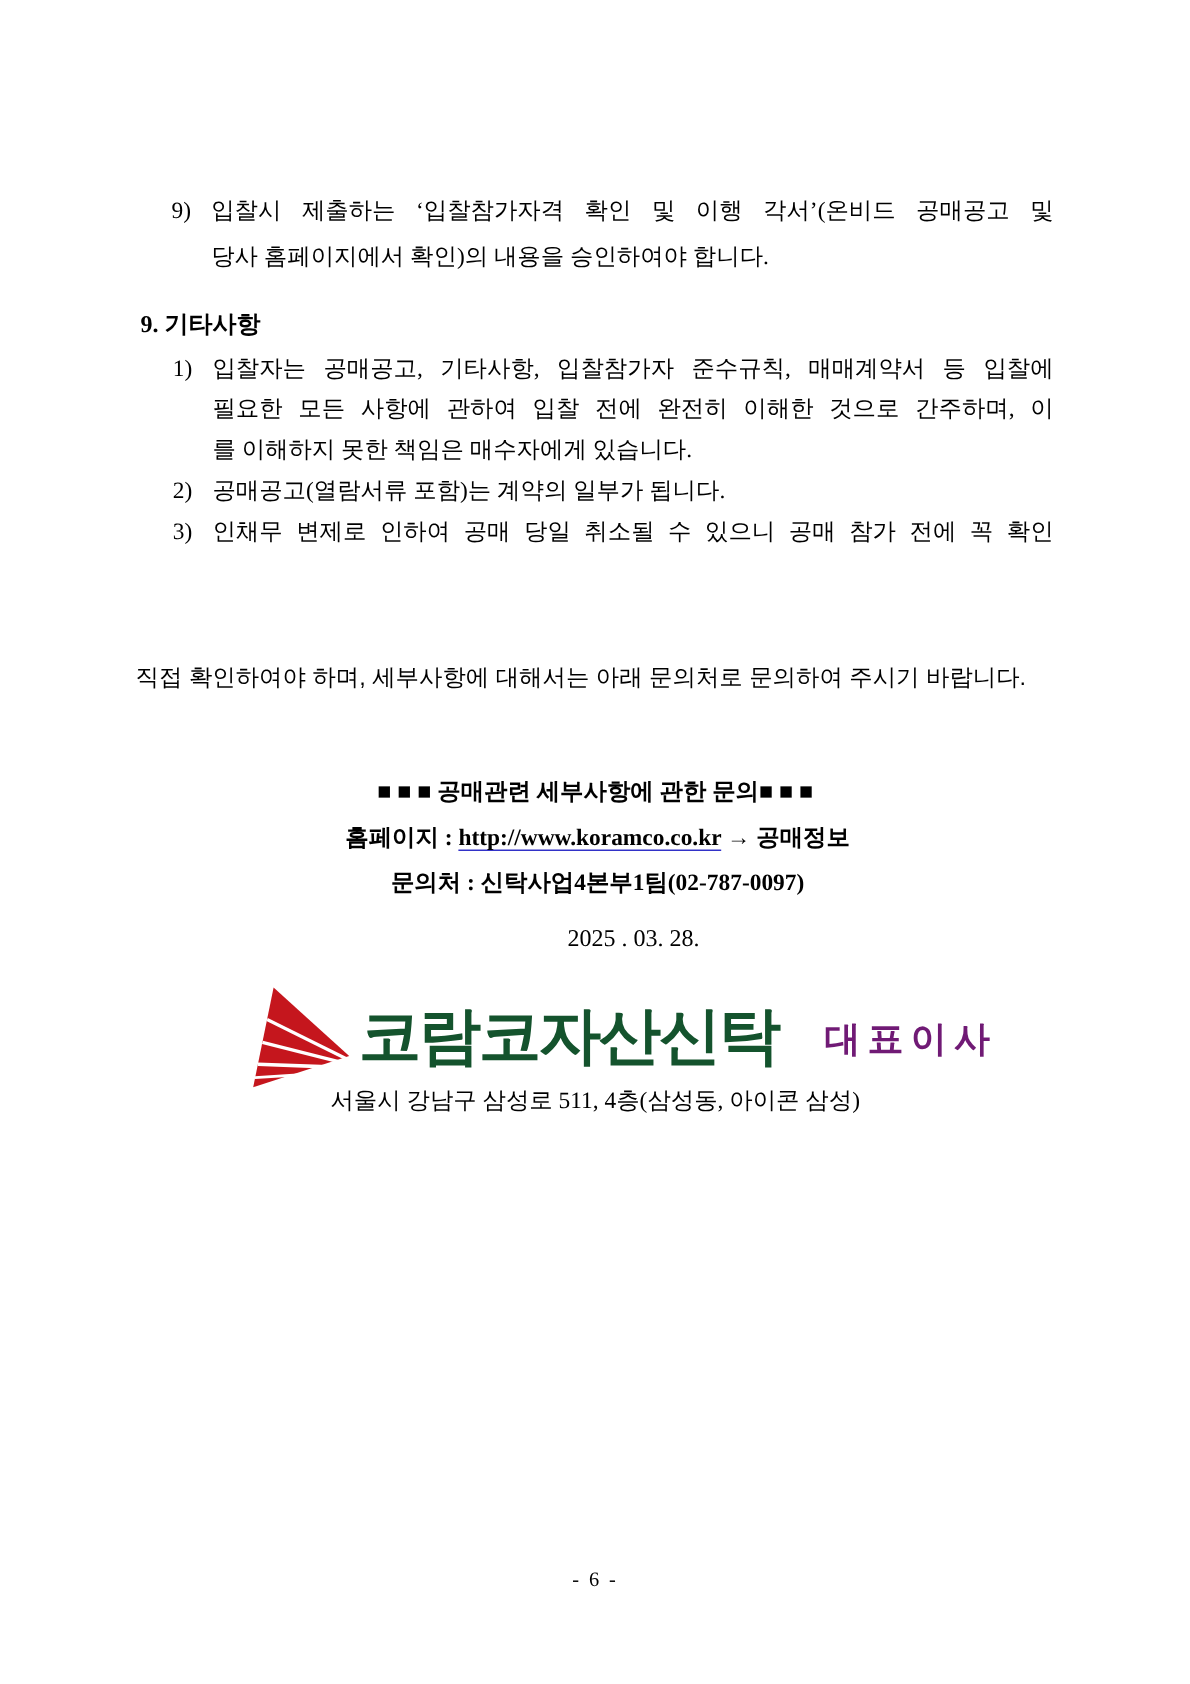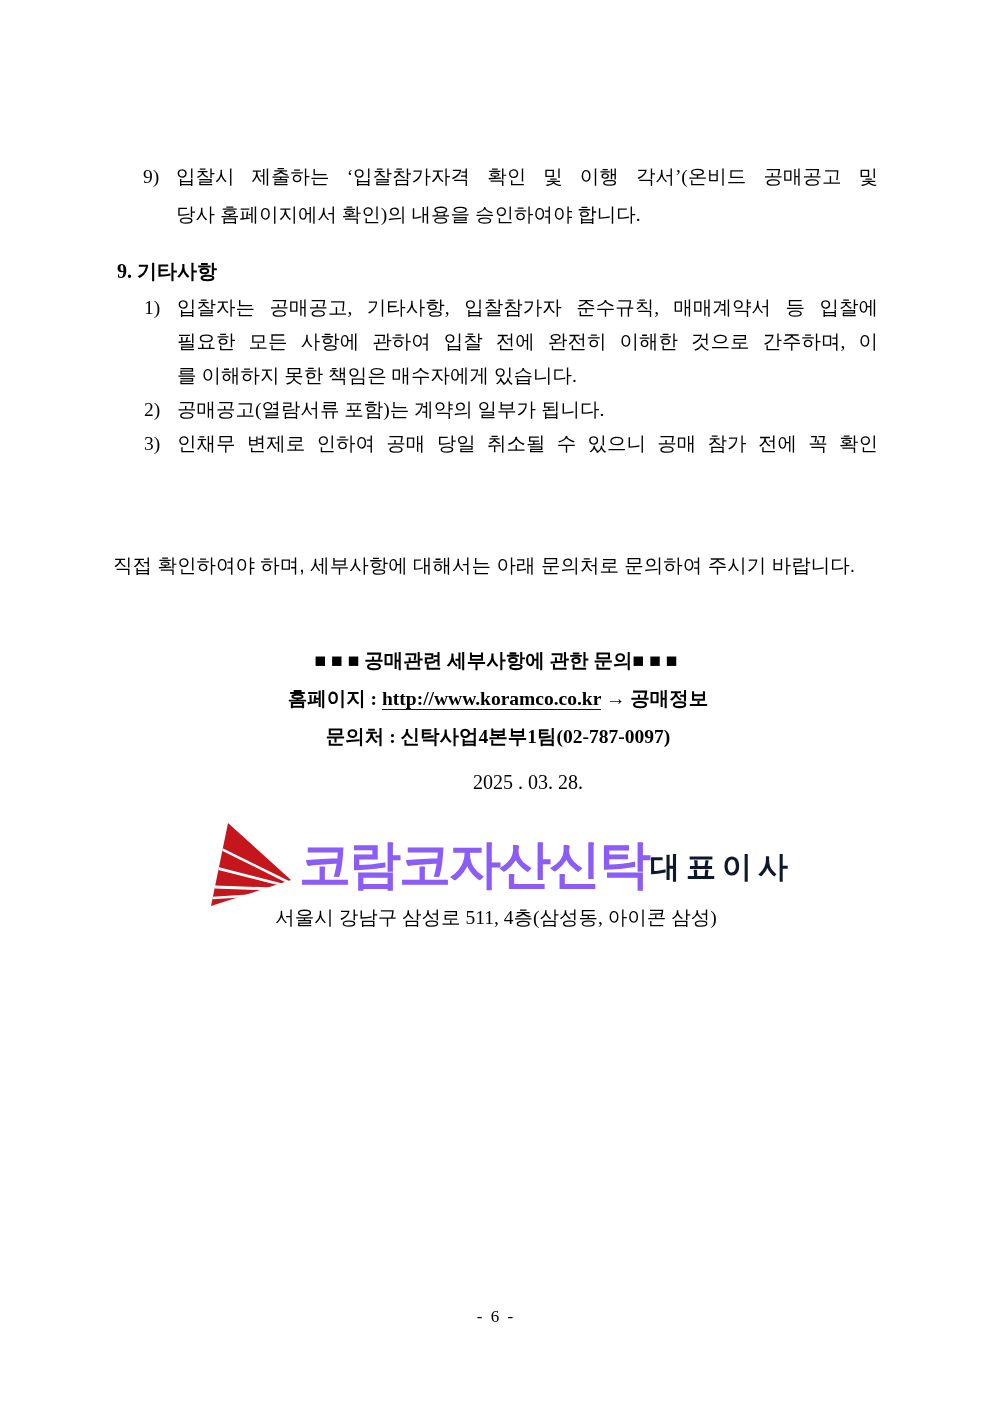--- a/index.html
+++ b/index.html
@@ -29,27 +29,27 @@
     text-underline-offset:4px;
   }
   .date-line { font-size:20px; line-height:28px; width:100%; text-align:center;margin-left:32px; }
   .addr-line { font-size:19.5px; line-height:28px; width:100%; text-align:center; }
   .page-num  { font-size:17px; line-height:22px; width:100%; text-align:center; letter-spacing:2px; }
   .logo-mark { position:absolute; left:203px; top:818px; }
   .logo-type {
     position:absolute; left:299px; top:836px;
     font-family:"Liberation Sans","DejaVu Sans",sans-serif;
     font-weight:bold; font-size:52px; line-height:56px;
-    letter-spacing:-2px; color:#8b5cf6; white-space:nowrap;
+    letter-spacing:-2px; color:#14532d; white-space:nowrap;
   }
   .ceo-title {
-    position:absolute; left:650px; top:850px;
+    position:absolute; left:687px; top:850px;
     font-family:"Liberation Sans","DejaVu Sans",sans-serif;
     font-weight:bold; font-size:30px; line-height:34px;
-    letter-spacing:6px; color:#0f172a; white-space:nowrap;
+    letter-spacing:6px; color:#701a75; white-space:nowrap;
   }
 </style>
 </head>
 <body>
 
 <div class="page">
 
   <div class="blk item" style="left:143px; top:158px; width:735px;">
     <span class="num">9)</span>
     <div class="body">

